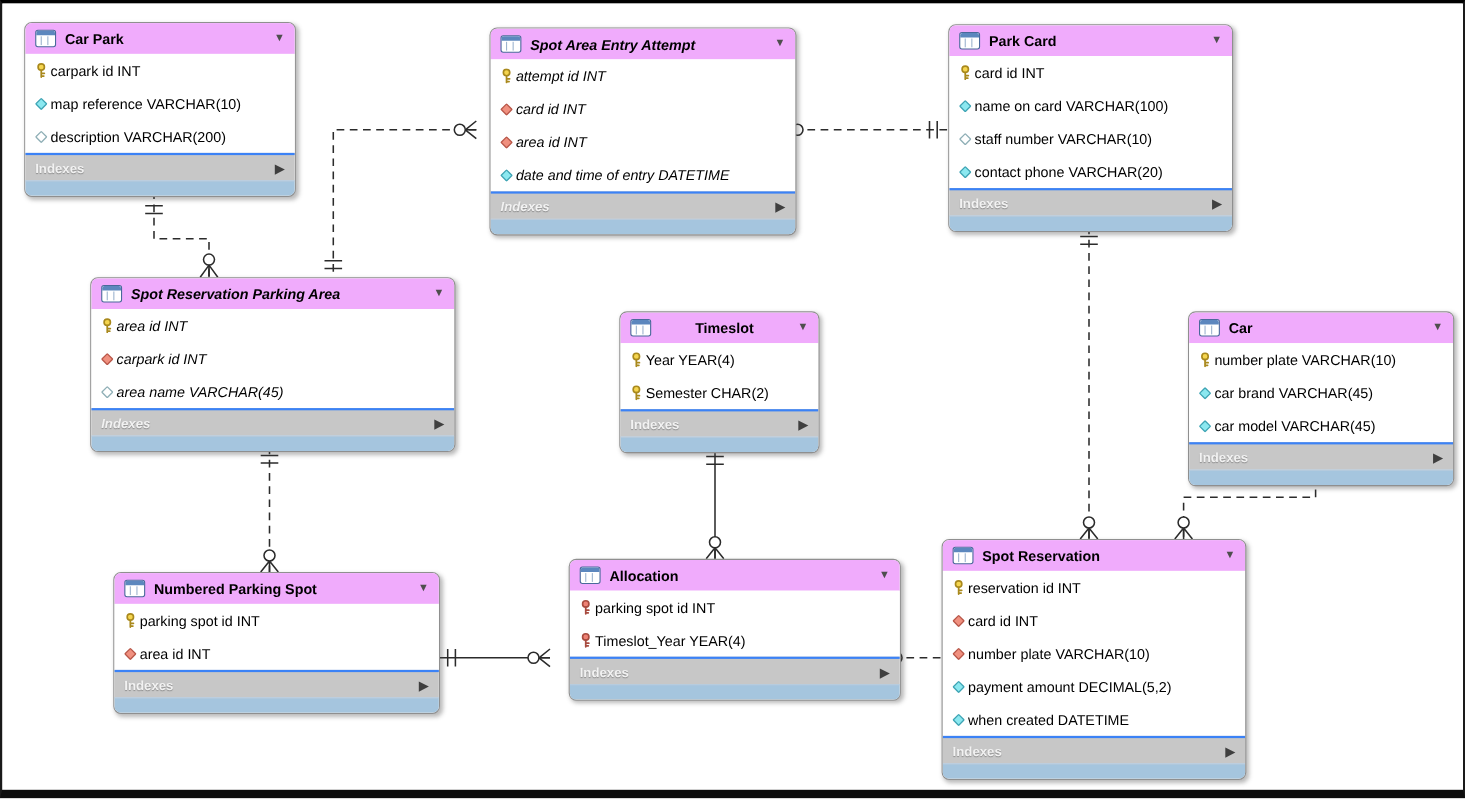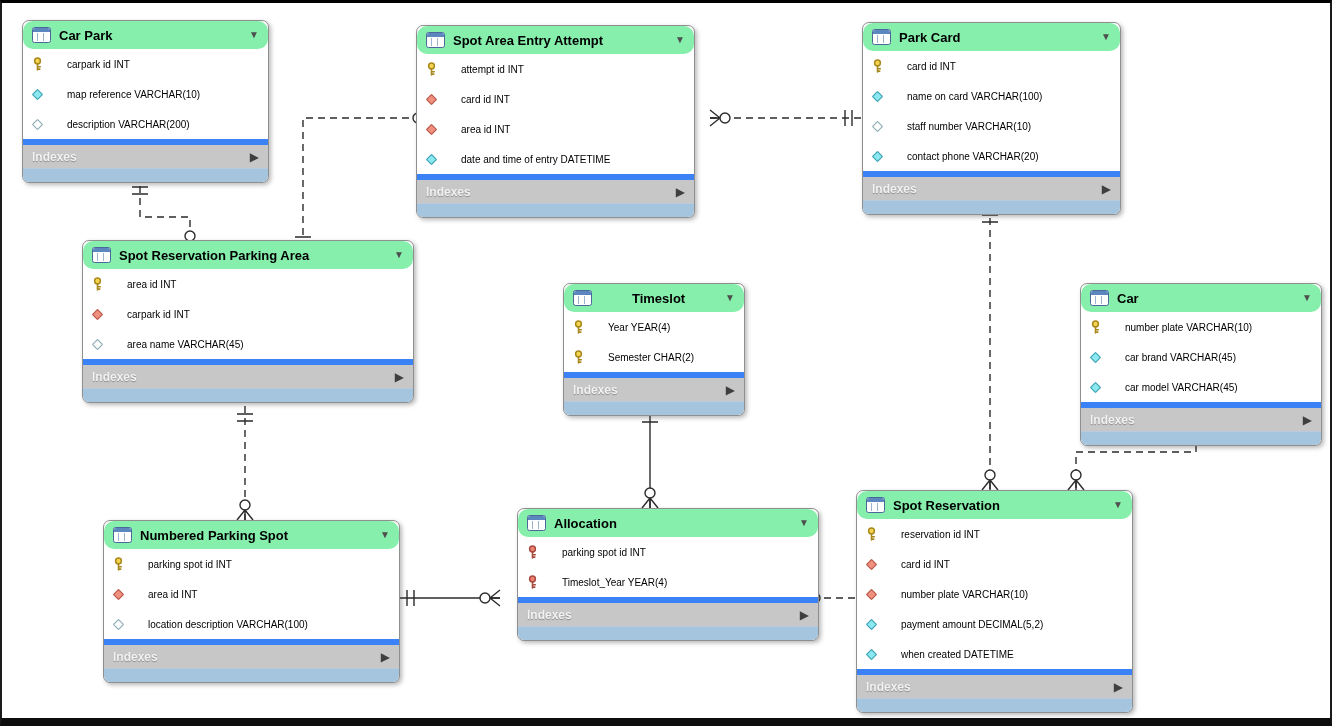--- a/index.html
+++ b/index.html
@@ -7,36 +7,36 @@
   #canvas{position:relative;width:1332px;height:726px;background:#fff;overflow:hidden;}
   #frame{position:absolute;inset:0;border-top:3px solid #000;border-bottom:8px solid #0d0d0d;
          border-left:2px solid #1a1a1a;border-right:2px solid #1a1a1a;pointer-events:none;z-index:30;}
   #wires{position:absolute;left:0;top:0;z-index:1;}
   .rl{stroke:#2b2b2b;stroke-width:1.4;fill:none;}
   .dash{stroke-dasharray:7 5;}
   .mark{stroke:#2b2b2b;stroke-width:1.4;fill:none;}
   .dot{fill:#fff;stroke:#2b2b2b;stroke-width:1.4;}
   .tbl{position:absolute;z-index:10;background:#fff;border:1px solid #8f8f8f;border-radius:7px;
        box-shadow:2px 2px 4px rgba(70,70,70,.38);overflow:hidden;}
-  .tbl-h{height:28px;background:#86efac;display:flex;align-items:center;padding:0 9px;gap:8px;border-radius:10px;}
+  .tbl-h{height:28px;background:#f0abfc;display:flex;align-items:center;padding:0 9px;gap:8px;}
   .tbl-title{font-weight:bold;font-size:13px;color:#000;flex:1;white-space:nowrap;}
   .caret{color:#4e4e4e;font-size:10px;line-height:1;}
   .mini{width:17px;height:14px;background:#fff;border:1px solid #49699a;border-radius:2.5px;position:relative;flex:0 0 auto;}
   .mini::before{content:"";position:absolute;top:0;left:0;right:0;height:4px;background:#5C87BE;border-radius:2px 2px 0 0;}
   .mini::after{content:"";position:absolute;top:5px;bottom:1px;left:4px;width:5px;
        border-left:1px solid #9db4cf;border-right:1px solid #9db4cf;}
   .tbl-rows{background:#fff;}
-  .row{height:30px;display:flex;align-items:center;padding:0 8px;gap:23px;font-size:10px;color:#000;white-space:nowrap;}
+  .row{height:30px;display:flex;align-items:center;padding:0 8px;gap:2px;font-size:13px;color:#000;white-space:nowrap;}
   .ic{flex:0 0 auto;display:block;}
   .ic-pk{fill:#F5D54F;stroke:#A9891D;}
   .ic-pkfk{fill:#EE8275;stroke:#A84B3F;}
   .ic-fk{fill:#F0907F;stroke:#B95749;}
   .ic-nn{fill:#8BE8F0;stroke:#3EA4B4;}
   .ic-null{fill:#FFFFFF;stroke:#8FAFB6;}
-  .idx{height:23px;background:#C7C7C7;border-top:6px solid #3b82f6;display:flex;align-items:center;
+  .idx{height:23px;background:#C7C7C7;border-top:2px solid #3b82f6;display:flex;align-items:center;
        padding:0 9px;color:#F2F2F2;font-weight:bold;font-size:12px;text-shadow:0 1px 1px rgba(0,0,0,.3);}
   .idx .sp{flex:1;}
   .expand{color:#3f3f3f;font-size:12px;text-shadow:none;line-height:1;}
   .tbl-f{height:13px;background:#A5C5DE;border-top:1px solid #b9cbdc;}
 </style>
 </head>
 <body>
 
 <svg width="0" height="0" style="position:absolute">
   <defs>
@@ -137,21 +137,21 @@
       </div>
     </div>
     <div class="idx">
       <span>Indexes</span>
         <span class="sp"></span>
       <span class="expand">▶</span>
     </div>
     <div class="tbl-f"></div>
   </div>
 
-  <div class="tbl" style="left:416px;top:25px;width:277px;">
+  <div class="tbl" style="left:445px;top:25px;width:277px;font-style:italic;">
     <div class="tbl-h">
       <span class="mini"></span>
       <span class="tbl-title">Spot Area Entry Attempt</span>
       <span class="caret">▼</span>
     </div>
     <div class="tbl-rows">
       <div class="row">
         <svg class="ic ic-pk" width="13" height="14" viewBox="0 0 13 14">
             <use href="#sym-key"></use>
           </svg>
@@ -217,21 +217,21 @@
       </div>
     </div>
     <div class="idx">
       <span>Indexes</span>
         <span class="sp"></span>
       <span class="expand">▶</span>
     </div>
     <div class="tbl-f"></div>
   </div>
 
-  <div class="tbl" style="left:82px;top:240px;width:330px;">
+  <div class="tbl" style="left:82px;top:252px;width:330px;font-style:italic;">
     <div class="tbl-h">
       <span class="mini"></span>
       <span class="tbl-title">Spot Reservation Parking Area</span>
       <span class="caret">▼</span>
     </div>
     <div class="tbl-rows">
       <div class="row">
         <svg class="ic ic-pk" width="13" height="14" viewBox="0 0 13 14">
             <use href="#sym-key"></use>
           </svg>
@@ -332,26 +332,20 @@
             <use href="#sym-key"></use>
           </svg>
         <span>parking spot id INT</span>
       </div>
       <div class="row">
         <svg class="ic ic-fk" width="13" height="13" viewBox="0 0 13 13">
             <use href="#sym-diamond"></use>
           </svg>
         <span>area id INT</span>
       </div>
-      <div class="row">
-        <svg class="ic ic-null" width="13" height="13" viewBox="0 0 13 13">
-            <use href="#sym-diamond"></use>
-          </svg>
-        <span>location description VARCHAR(100)</span>
-      </div>
     </div>
     <div class="idx">
       <span>Indexes</span>
         <span class="sp"></span>
       <span class="expand">▶</span>
     </div>
     <div class="tbl-f"></div>
   </div>
 
   <div class="tbl" style="left:500px;top:508px;width:300px;margin-left:17px;">

